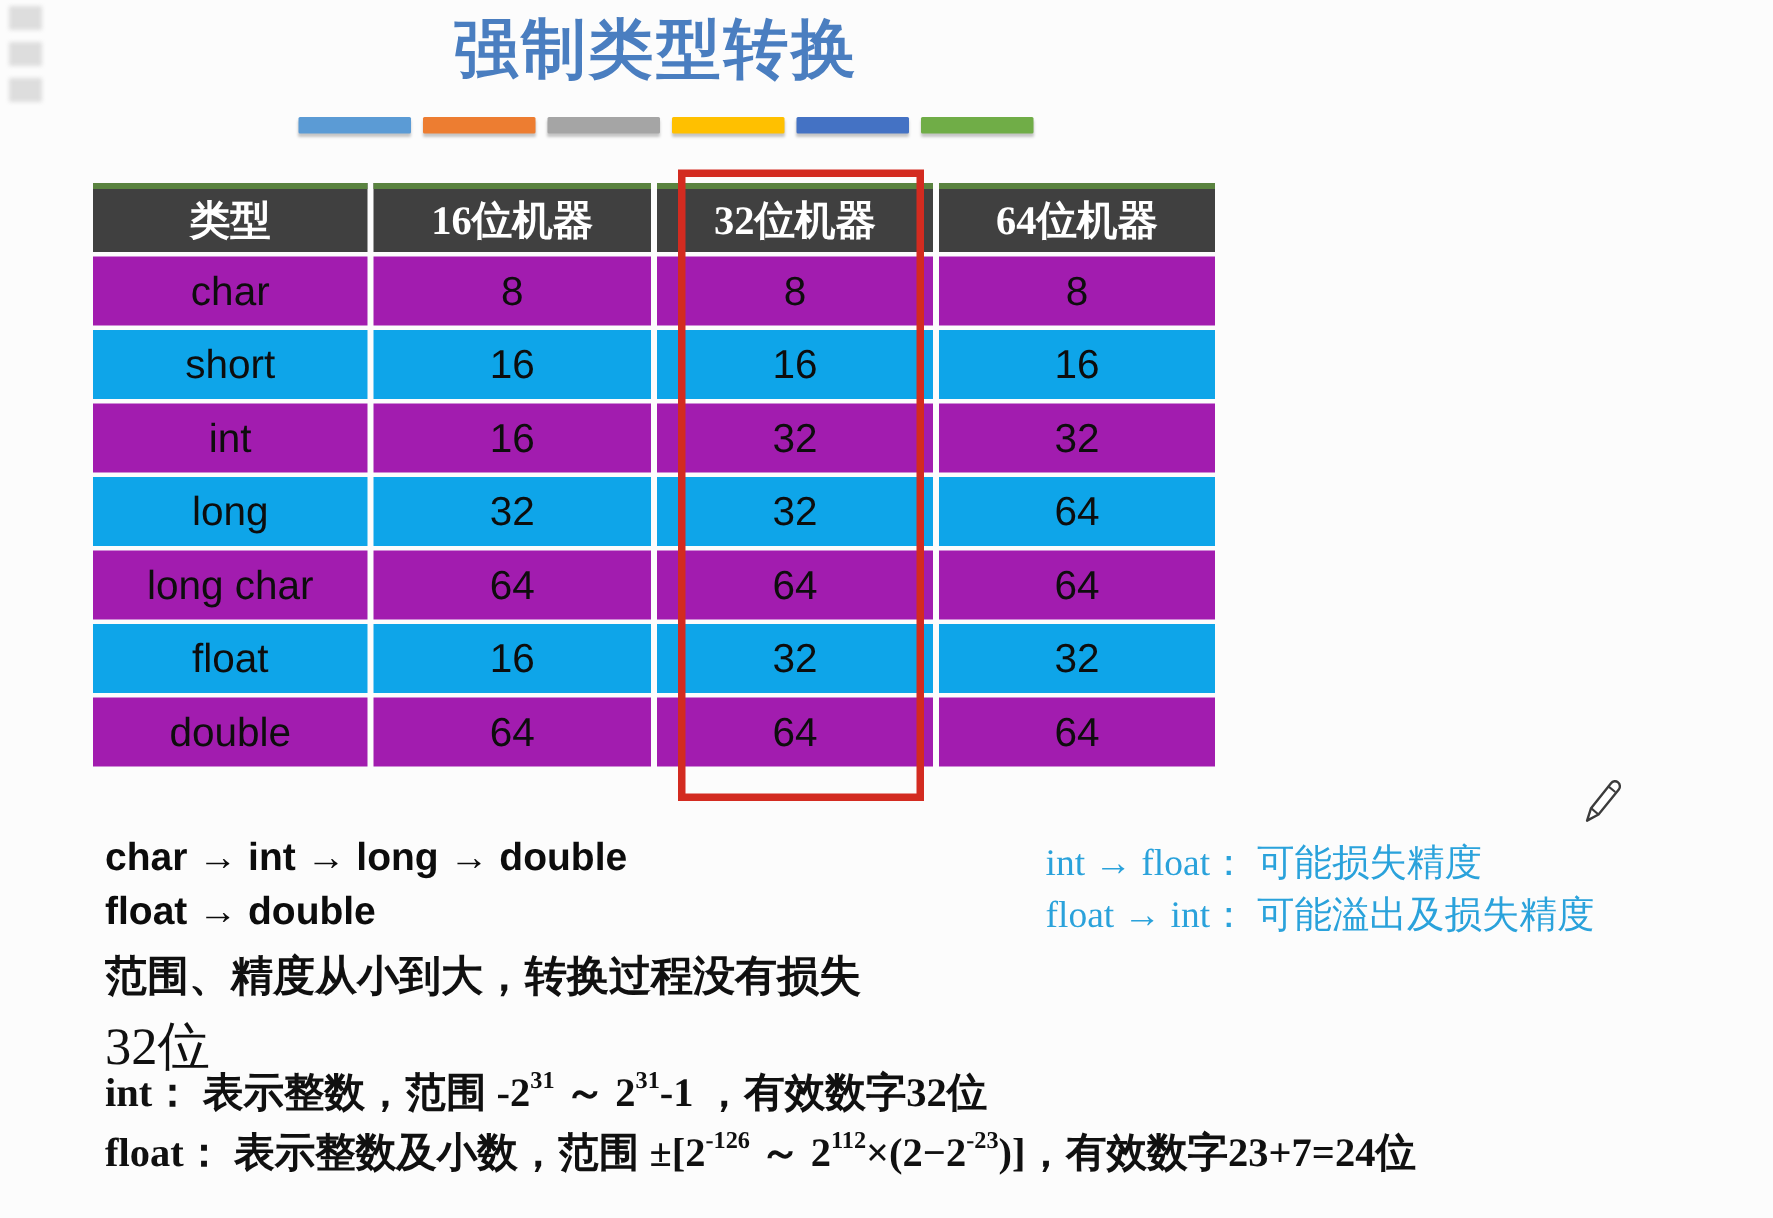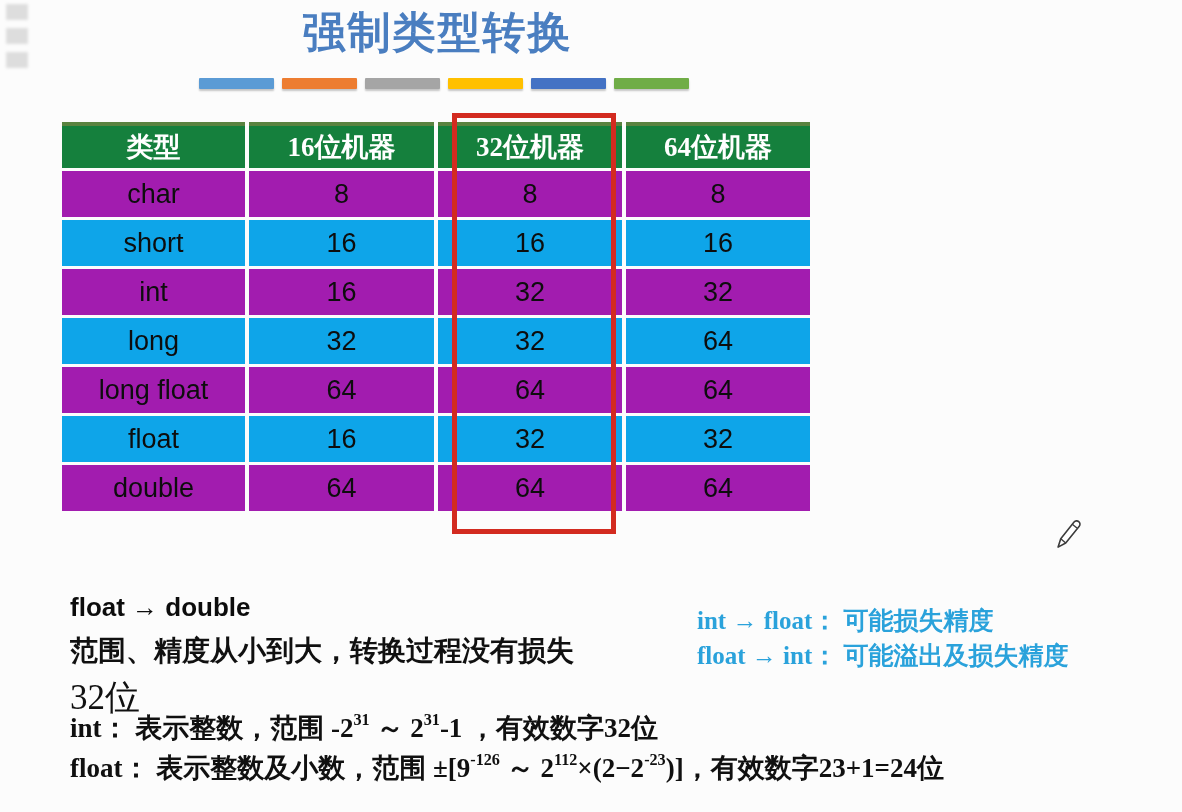--- a/index.html
+++ b/index.html
@@ -18,41 +18,41 @@
   
   .bars{position:absolute;left:199px;top:78px;display:flex;gap:8px;}
   .bar{width:75px;height:11px;border-radius:1px;box-shadow:0 2px 2px rgba(0,0,0,.22);}
   
   .table{
     position:absolute;left:62px;top:122px;
     display:grid;grid-template-columns:183px 185px 184px 184px;grid-auto-rows:46px;
     gap:3px 4px;
   }
   .th{
-    background:#15803d;color:#ffffff;font-weight:bold;font-size:27px;
+    background:#404040;color:#ffffff;font-weight:bold;font-size:27px;
     display:flex;align-items:center;justify-content:center;
     border-top:4px solid #5A8340;box-sizing:border-box;
     font-family:"Liberation Serif",serif;
   }
   .td{
     font-size:27px;font-weight:500;color:#0d0d0d;
     display:flex;align-items:center;justify-content:center;
   }
   .dark{background:#a21caf;}
   .light{background:#0ea5e9;}
   .highlight-box{
     position:absolute;left:452px;top:113px;width:164px;height:421px;
     border:5px solid #D32B20;box-sizing:border-box;
   }
   
   .note{position:absolute;white-space:nowrap;}
   .chain{left:70px;font-size:26px;font-weight:600;color:#0c0c0c;}
   .chain1{top:556px;}
   .chain2{top:592px;}
-  .bluenote{left:697px;font-size:25px;font-weight:bold;color:#2AA2DB;font-family:"Liberation Serif",serif;margin-top:46px;}
+  .bluenote{left:697px;font-size:25px;font-weight:normal;color:#2AA2DB;font-family:"Liberation Serif",serif;}
   .blue1{top:558px;}
   .blue2{top:593px;}
   .cnline{left:70px;font-weight:600;color:#101010;font-family:"Liberation Serif",serif;}
   .range{top:632px;font-size:28px;}
   .bits{top:674px;font-size:35px;font-weight:normal;}
   .formula{font-size:27px;font-weight:bold;}
   .intline{top:710px;}
   .floatline{top:750px;}
   sup{font-size:0.6em;line-height:0;position:relative;top:-0.1em;font-weight:bold;}
   
@@ -97,52 +97,53 @@
     <div class="td dark">int</div>
     <div class="td dark">16</div>
     <div class="td dark">32</div>
     <div class="td dark">32</div>
 
     <div class="td light">long</div>
     <div class="td light">32</div>
     <div class="td light">32</div>
     <div class="td light">64</div>
 
-    <div class="td dark">long float</div>
+    <div class="td dark">long char</div>
     <div class="td dark">64</div>
     <div class="td dark">64</div>
     <div class="td dark">64</div>
 
     <div class="td light">float</div>
     <div class="td light">16</div>
     <div class="td light">32</div>
     <div class="td light">32</div>
 
     <div class="td dark">double</div>
     <div class="td dark">64</div>
     <div class="td dark">64</div>
     <div class="td dark">64</div>
   </div>
 
   <div class="highlight-box"></div>
 
+  <div class="note chain chain1">char → int → long → double</div>
   <div class="note chain chain2">float → double</div>
 
   <div class="note bluenote blue1">int  →  float：  可能损失精度</div>
   <div class="note bluenote blue2">float → int：  可能溢出及损失精度</div>
 
   <div class="note cnline range">范围、精度从小到大，转换过程没有损失</div>
   <div class="note cnline bits">32位</div>
 
   <div class="note cnline formula intline">
     <span>int：  表示整数，范围 -2</span><sup>31</sup><span> ～ 2</span><sup>31</sup><span>-1 ，有效数字32位</span>
   </div>
 
   <div class="note cnline formula floatline">
-    <span>float：  表示整数及小数，范围 ±[9</span><sup>-126</sup><span> ～ 2</span><sup>112</sup><span>×(2−2</span><sup>-23</sup><span>)]，有效数字23+1=24位</span>
+    <span>float：  表示整数及小数，范围 ±[2</span><sup>-126</sup><span> ～ 2</span><sup>112</sup><span>×(2−2</span><sup>-23</sup><span>)]，有效数字23+7=24位</span>
   </div>
 
   <div class="pencil">
     <svg width="36" height="32" viewBox="0 0 36 32">
       <path d="M7 28 L10.5 20 L25.5 4.8 a3.3 3.3 0 0 1 4.7 4.7 L15 24.7 L7 28 Z" fill="#ffffff" stroke="#3c3c3c" stroke-width="1.6" stroke-linejoin="round"></path>
       <path d="M10.5 20 L15 24.7" fill="none" stroke="#3c3c3c" stroke-width="1.4"></path>
       <path d="M23.5 6.8 L27.7 11" fill="none" stroke="#3c3c3c" stroke-width="1.4"></path>
     </svg>
   </div>
 

